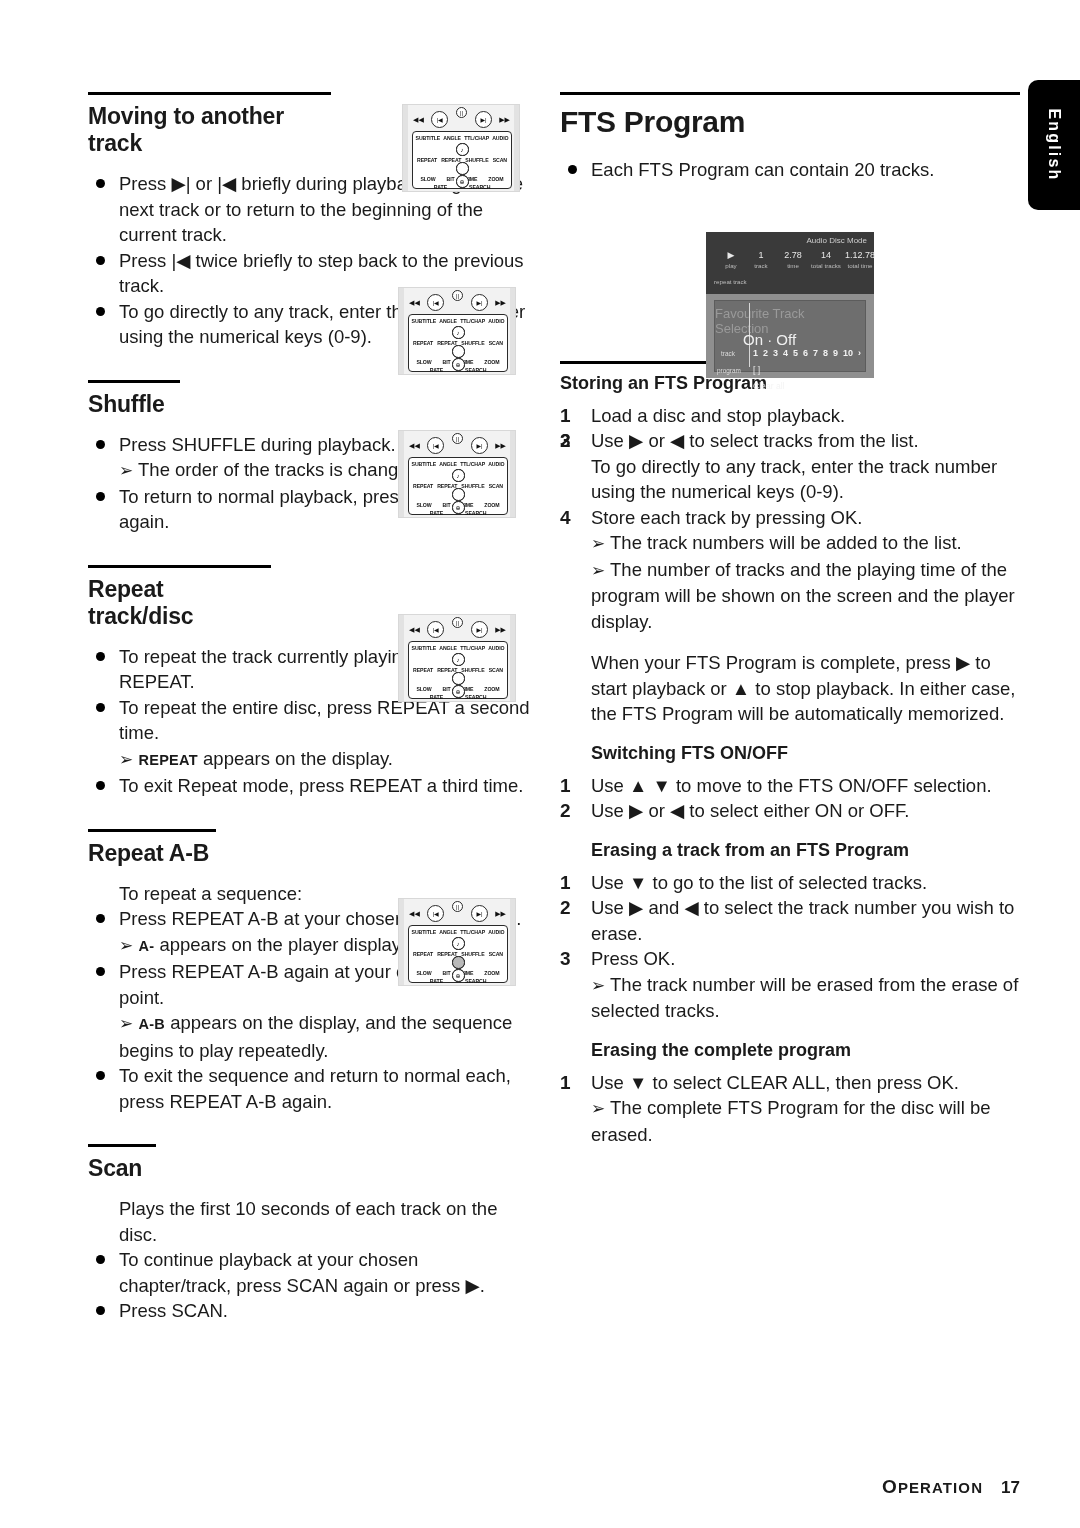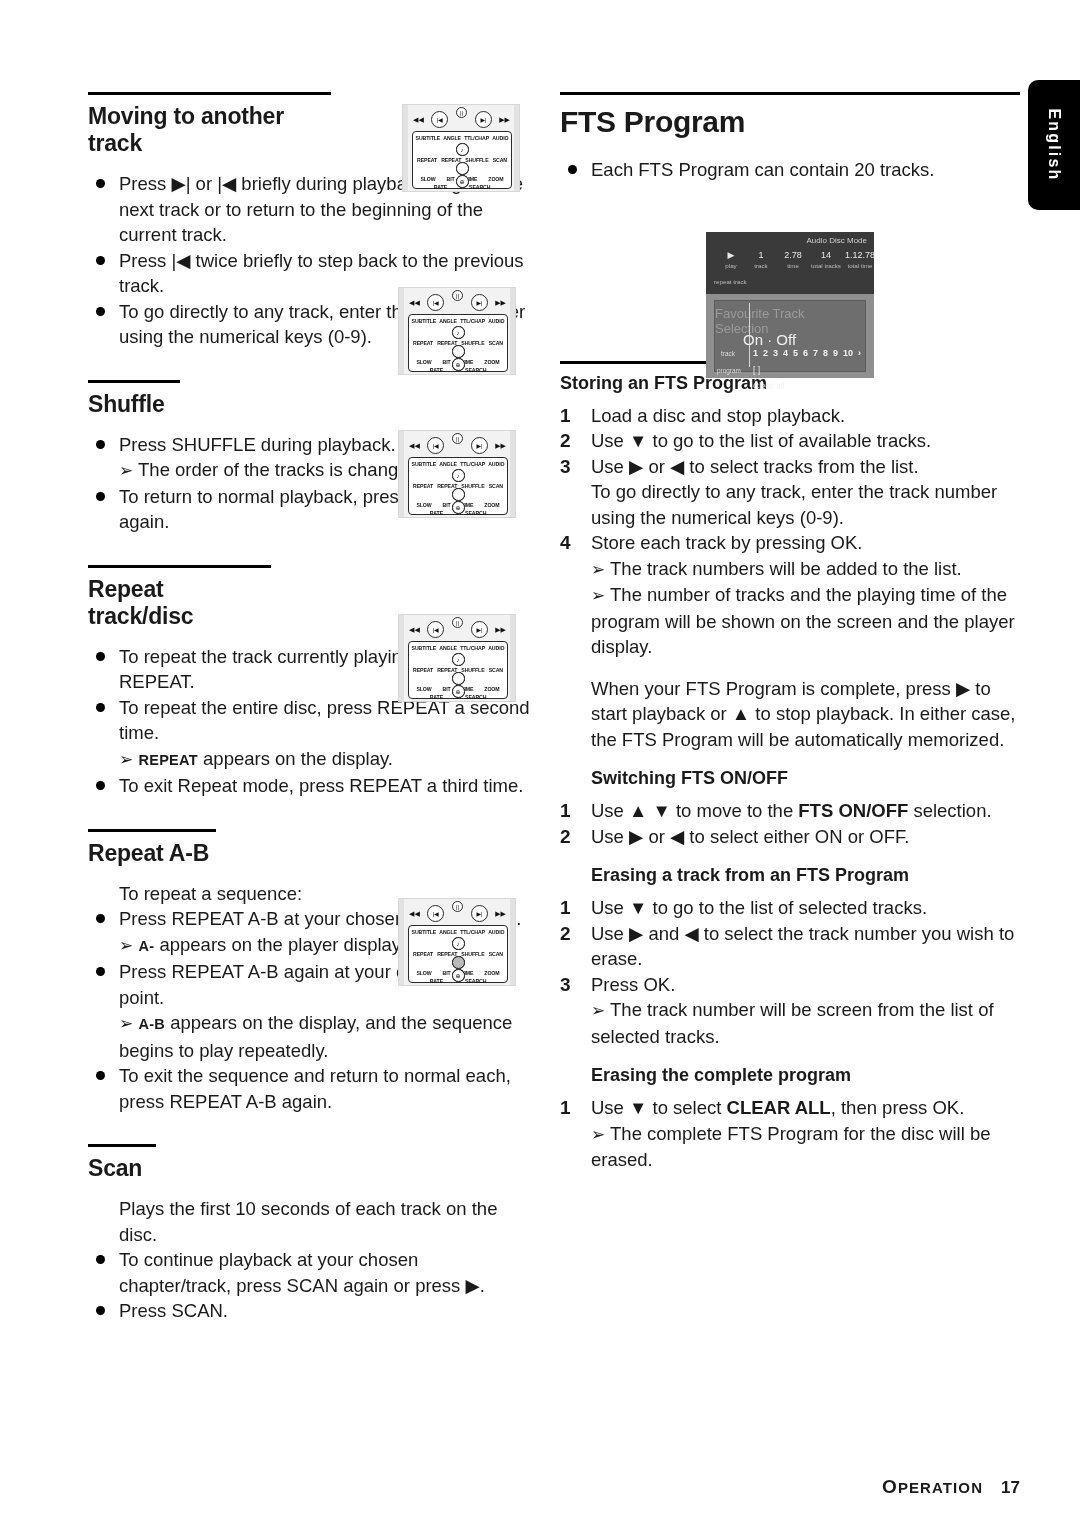--- a/index.html
+++ b/index.html
@@ -55,21 +55,21 @@
   .num {
     position: absolute; left: 0px; top: 0px;
     font-weight: bold; font-size: 19px;
   }
   .arrow-row { padding-left: 31px; font-size: 18.5px; line-height: 25.5px; }
   .arrow { font-size: 17px; }
   .plain-row { padding-left: 31px; font-size: 18.5px; line-height: 25.5px; }
   .gap { height: 16px; }
   .gap-lg { height: 30px; }
   .tiny-caps { font-size: 14.5px; font-weight: bold; letter-spacing: 0.3px; }
-  b.strong { font-weight: bold; }
+  b.strong { font-weight: normal; }
 
   
   .remote {
     position: absolute;
     width: 118px; height: 88px;
     background: #f2f2f2;
     border: 1px solid #d8d8d8;
     overflow: hidden;
   }
   .remote .edgeL, .remote .edgeR {
@@ -548,21 +548,20 @@
 
     
     <h3 class="sub ruled" style="width:239px">Storing an FTS Program</h3>
     <div class="bl">
       <div class="bl-row">
         <span class="num">1</span>
         <span>Load a disc and stop playback.</span>
       </div>
       <div class="bl-row">
         <span class="num">2</span>
-        <span>Use ▼ to go to the list of available tracks.</span>
       </div>
       <div class="bl-row">
         <span class="num">3</span>
         <span>Use ▶ or ◀ to select tracks from the list.</span>
       </div>
       <div class="plain-row">To go directly to any track, enter the track number using the numerical keys (0-9).</div>
       <div class="bl-row">
         <span class="num">4</span>
         <span>Store each track by pressing OK.</span>
       </div>
@@ -605,21 +604,21 @@
       <div class="bl-row">
         <span class="num">2</span>
         <span>Use ▶ and ◀ to select the track number you wish to erase.</span>
       </div>
       <div class="bl-row">
         <span class="num">3</span>
         <span>Press OK.</span>
       </div>
       <div class="arrow-row">
         <span class="arrow">➢</span>
-        <span>The track number will be screen from the list of selected tracks.</span>
+        <span>The track number will be erased from the erase of selected tracks.</span>
       </div>
     </div>
 
     <div class="gap"></div>
 
     
     <h3 class="sub" style="padding-left:31px">Erasing the complete program</h3>
     <div class="bl">
       <div class="bl-row">
         <span class="num">1</span>

